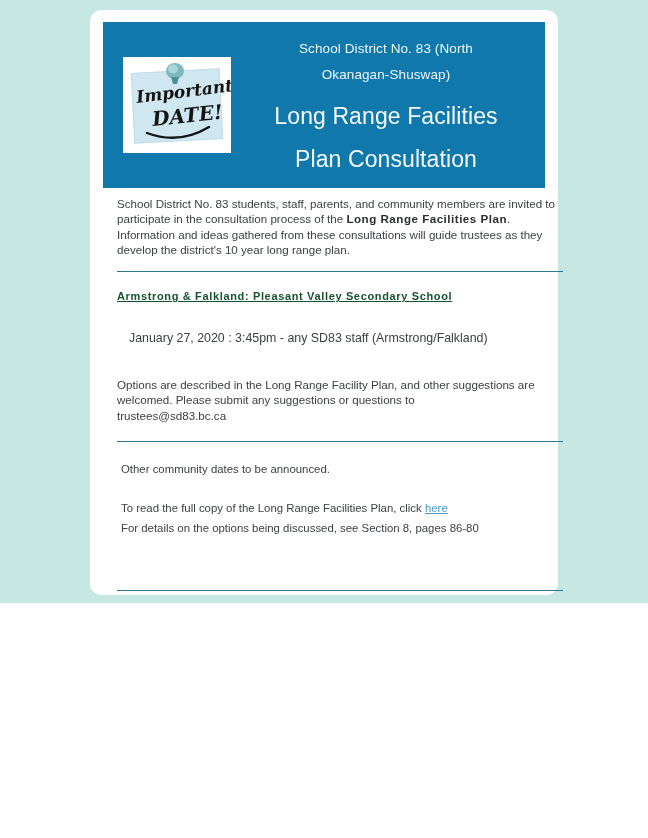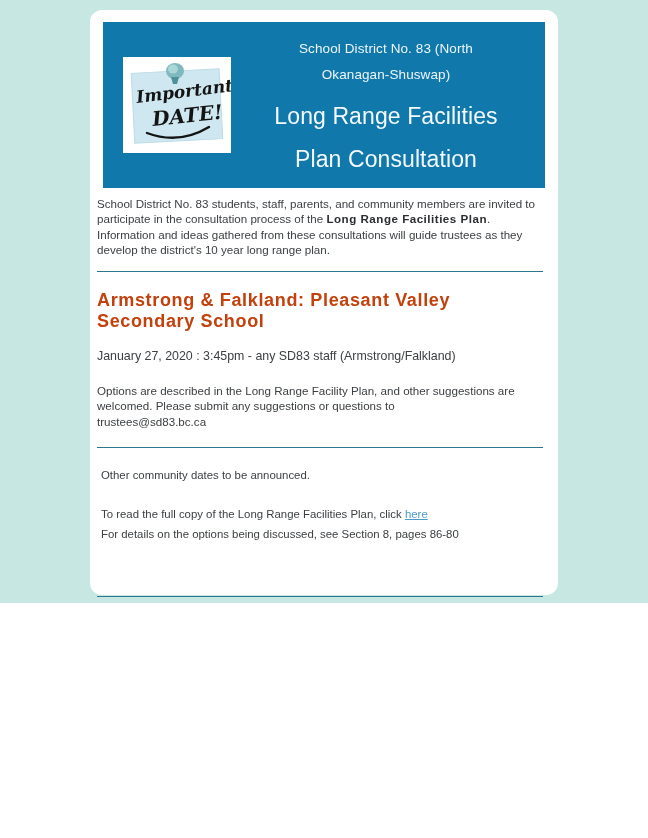--- a/index.html
+++ b/index.html
@@ -93,21 +93,21 @@
     font-size: 23px;
     line-height: 29px;
     color: #f4fafe;
     margin-top: 14px;
     letter-spacing: 0.1px;
   }
 
   
   #body-region {
     position: absolute;
-    left: 7px;
+    left: 27px;
     top: 186px;
     width: 442px;
   }
 
   .para {
     font-size: 11.6px;
     line-height: 15.3px;
     color: #3d4043;
     margin: 0;
   }
@@ -118,32 +118,33 @@
   }
 
   hr.rule {
     border: none;
     border-top: 1.4px solid #2e7790;
     margin: 0;
     width: 446px;
   }
 
   .section-heading {
-    font-size: 18px;
-    color: #c2410c;
+    font-size: 11px;
+    color: #14532d;
     letter-spacing: 0.65px;
     font-weight: 600;
     margin: 0;
+    text-decoration: underline;
   }
 
   .date-line {
     font-size: 12.4px;
     line-height: 16.8px;
     color: #3d4043;
-    margin: 0;
+    margin: 12px;
   }
 
   .minor-line {
     font-size: 11.4px;
     line-height: 15.4px;
     color: #3d4043;
     margin: 4px;
   }
 
   a.inline-link {

